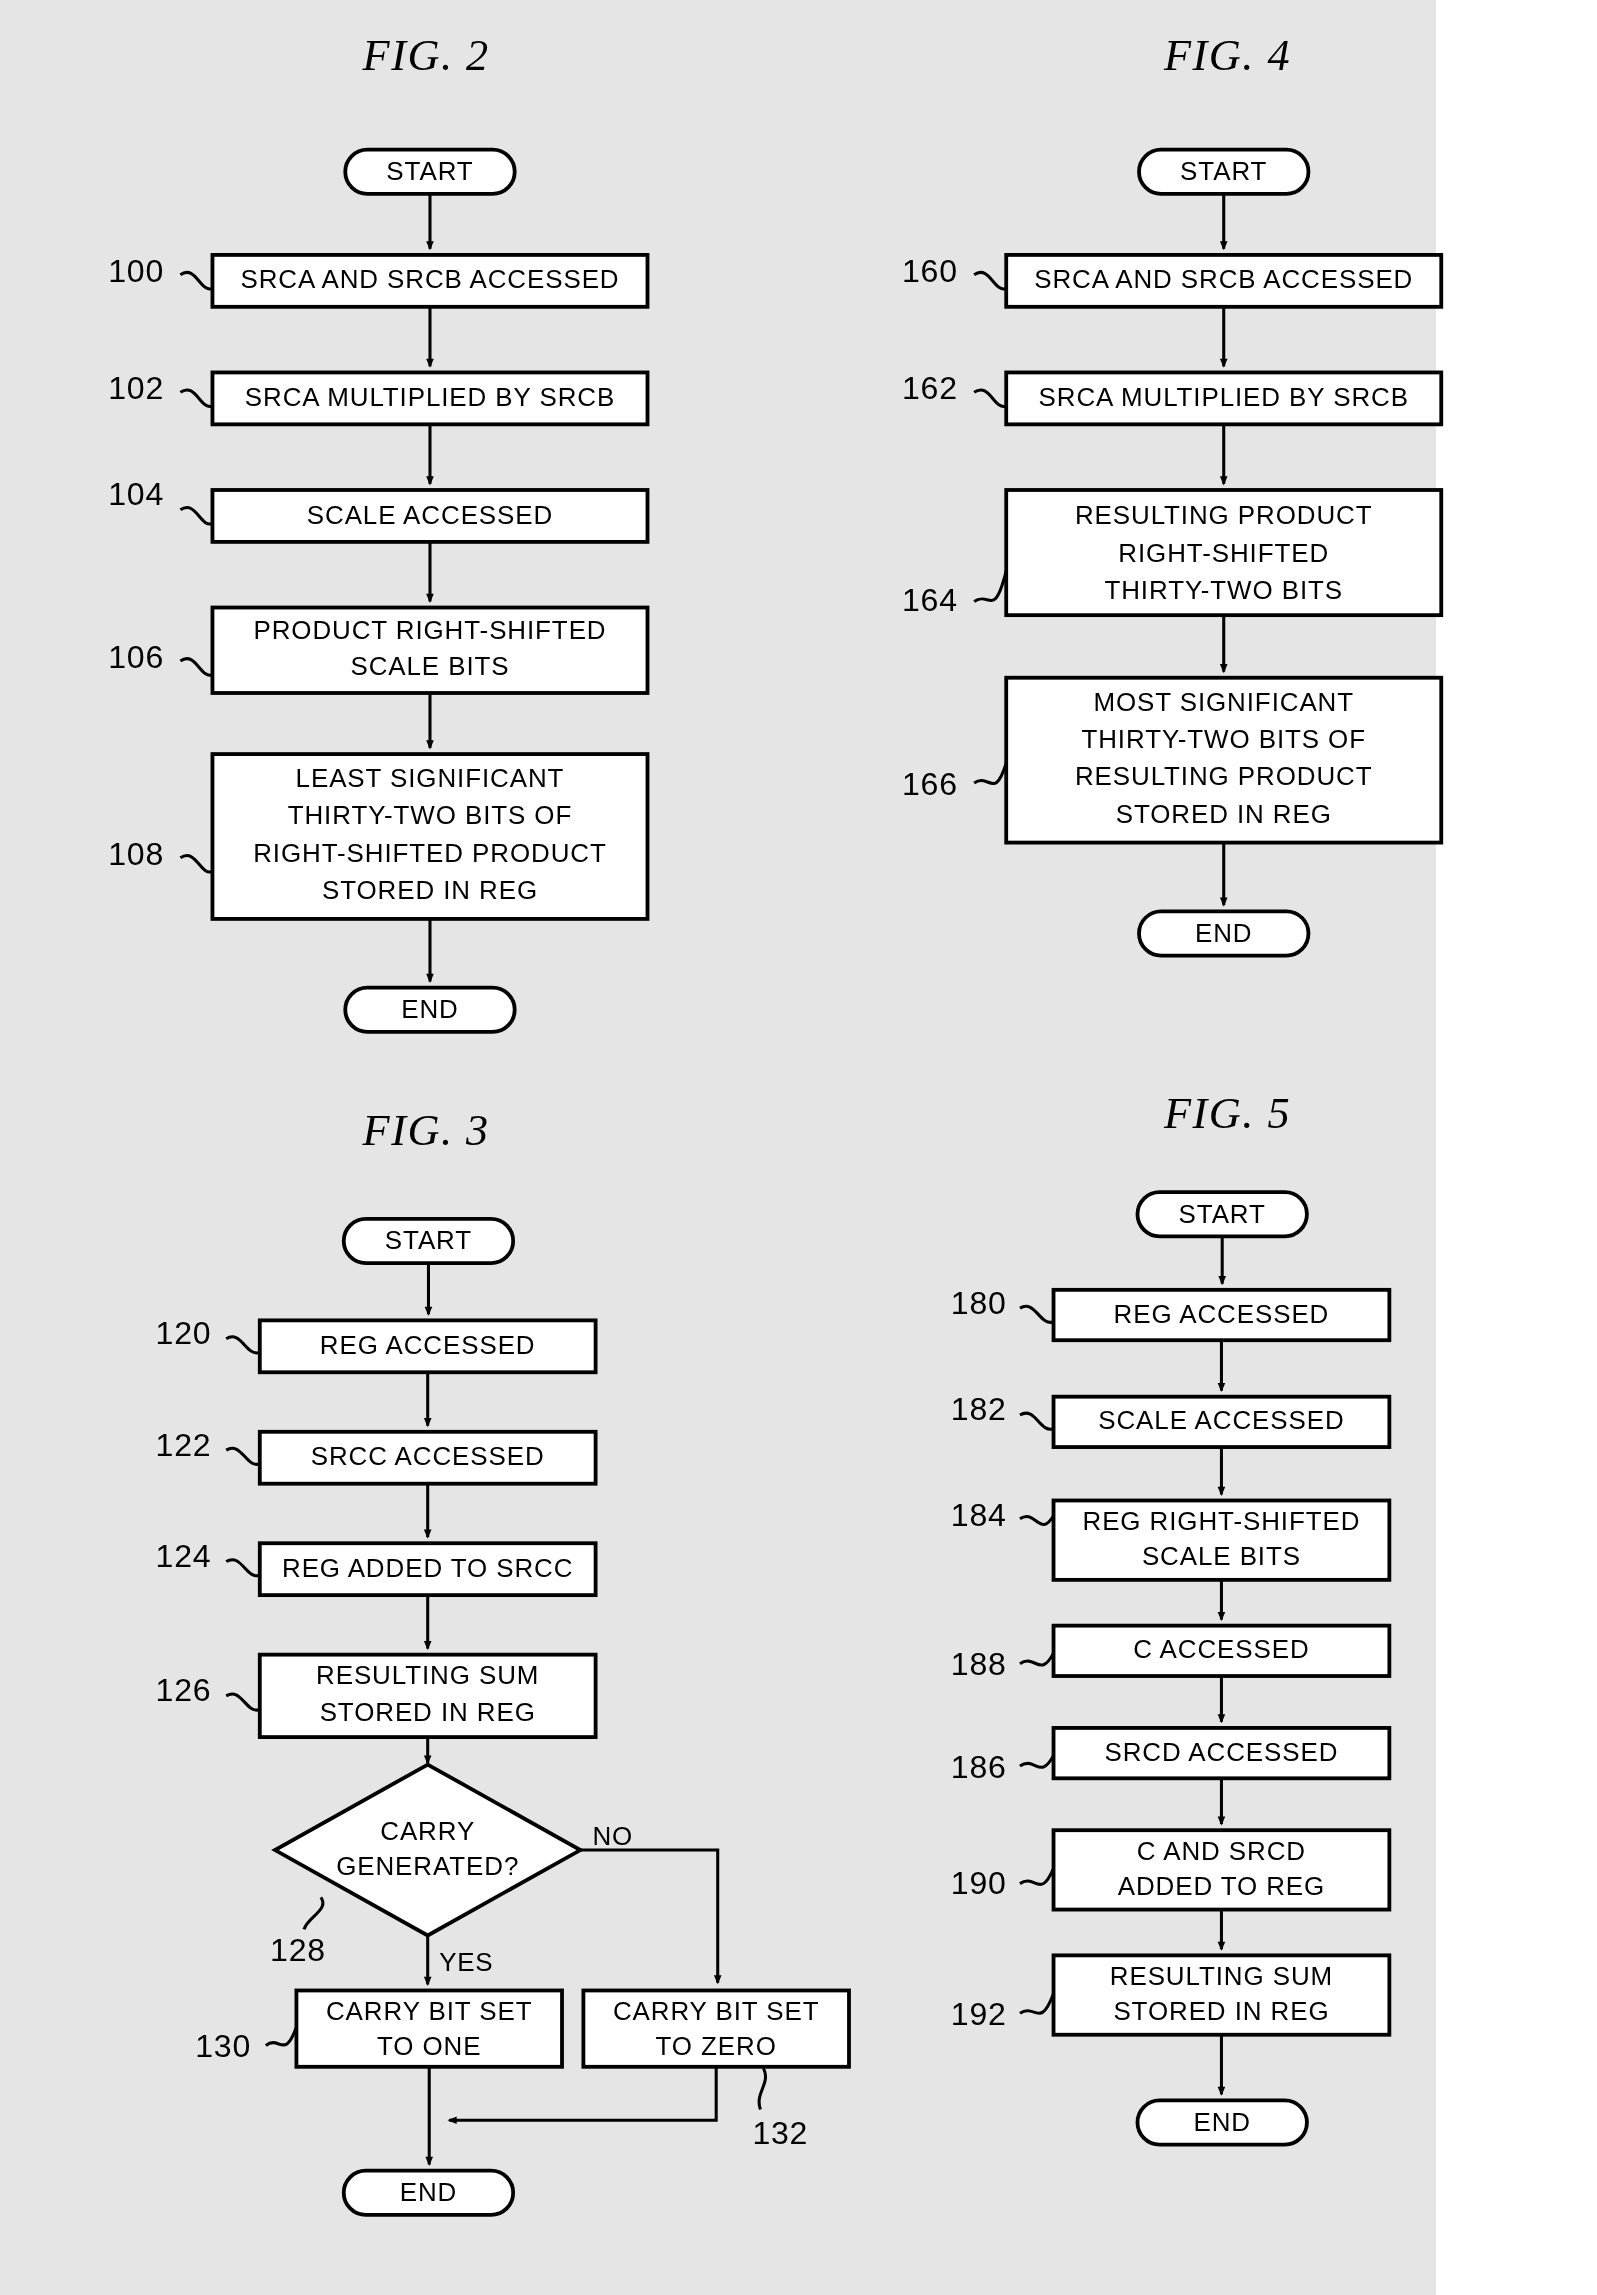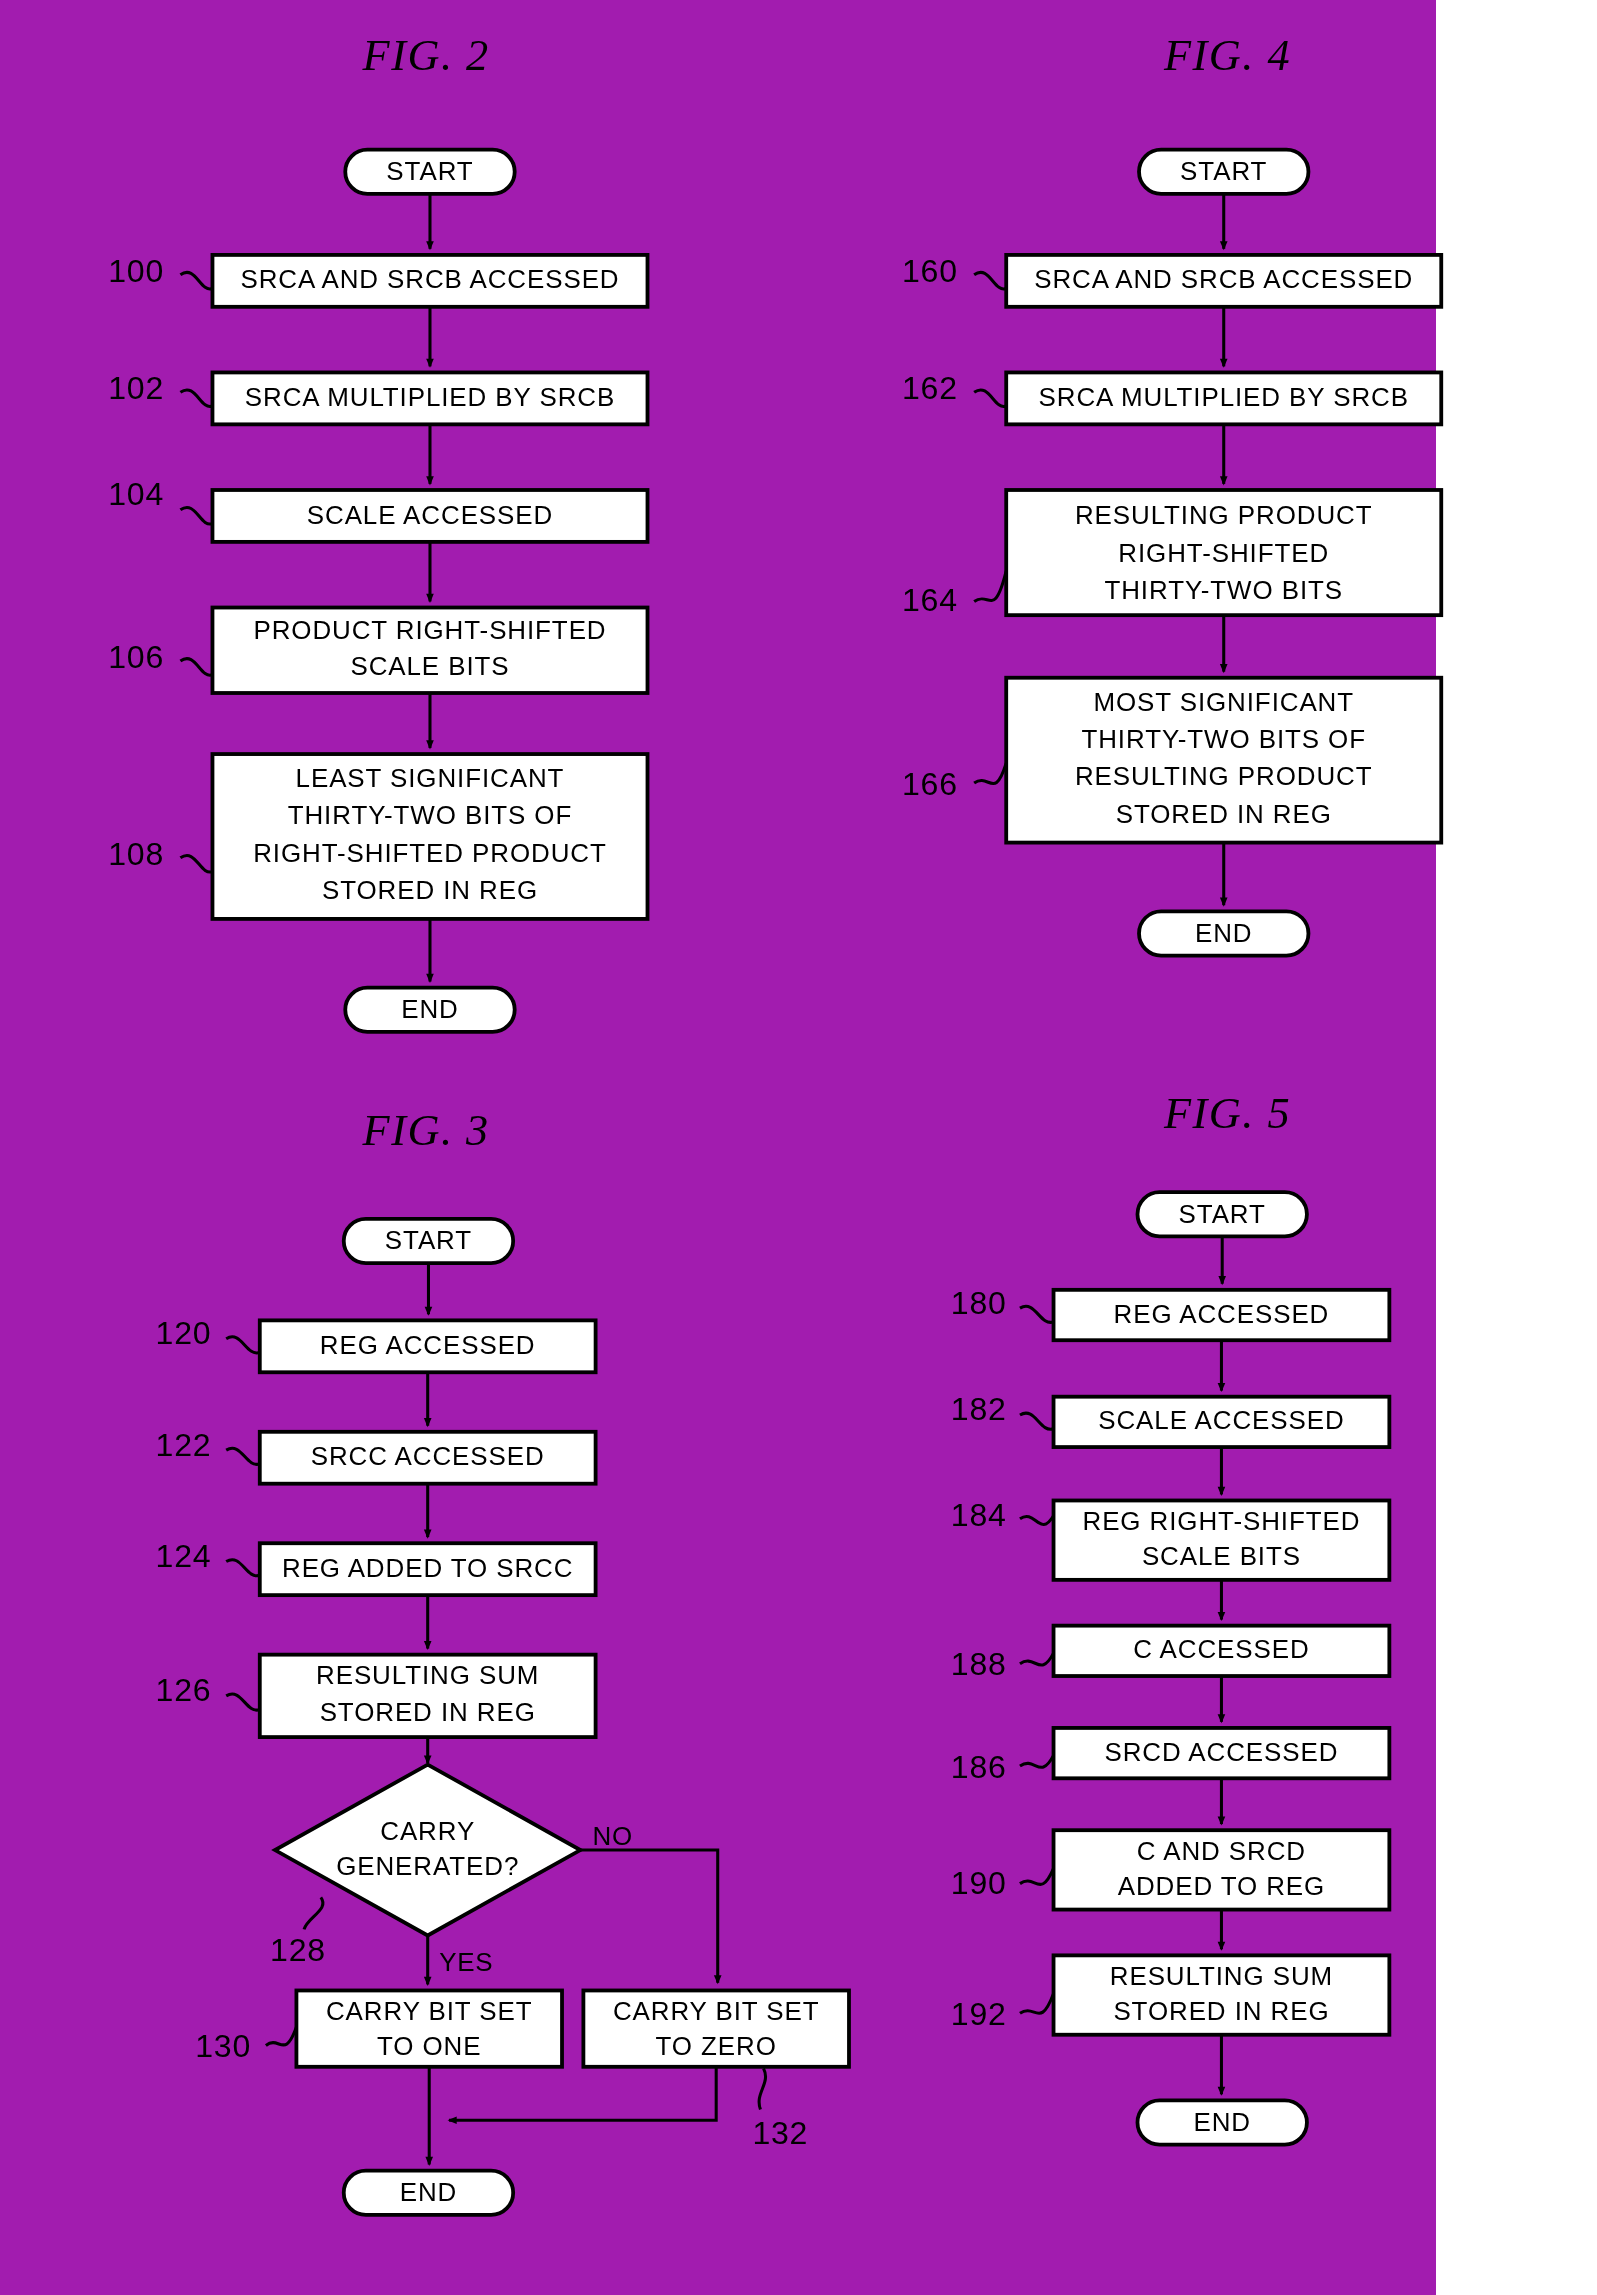--- a/index.html
+++ b/index.html
@@ -10,21 +10,21 @@
   body {
     width: 1598px;
     height: 2295px;
     font-family: "Liberation Sans", sans-serif;
     overflow: hidden;
   }
   #sheet {
     position: relative;
     width: 1436px;
     height: 2295px;
-    background: #a21caf;
+    background: #e5e5e5;
   }
   svg.flow {
     position: absolute;
     left: 0;
     top: 0;
     width: 1598px;
     height: 2295px;
   }
   .fig-title {
     font-family: "Liberation Serif", serif;

